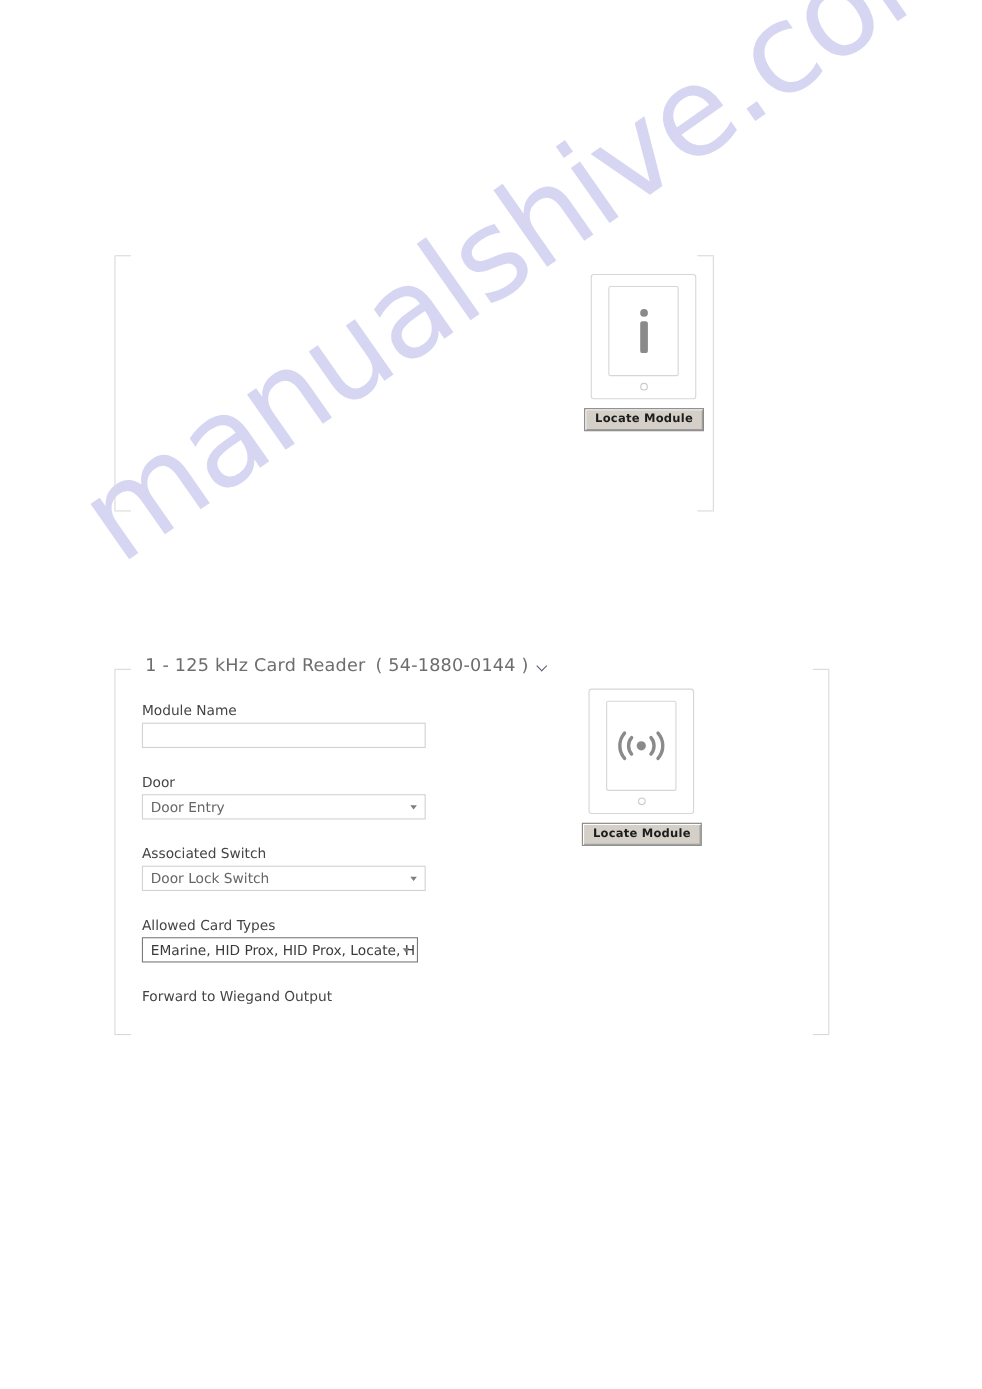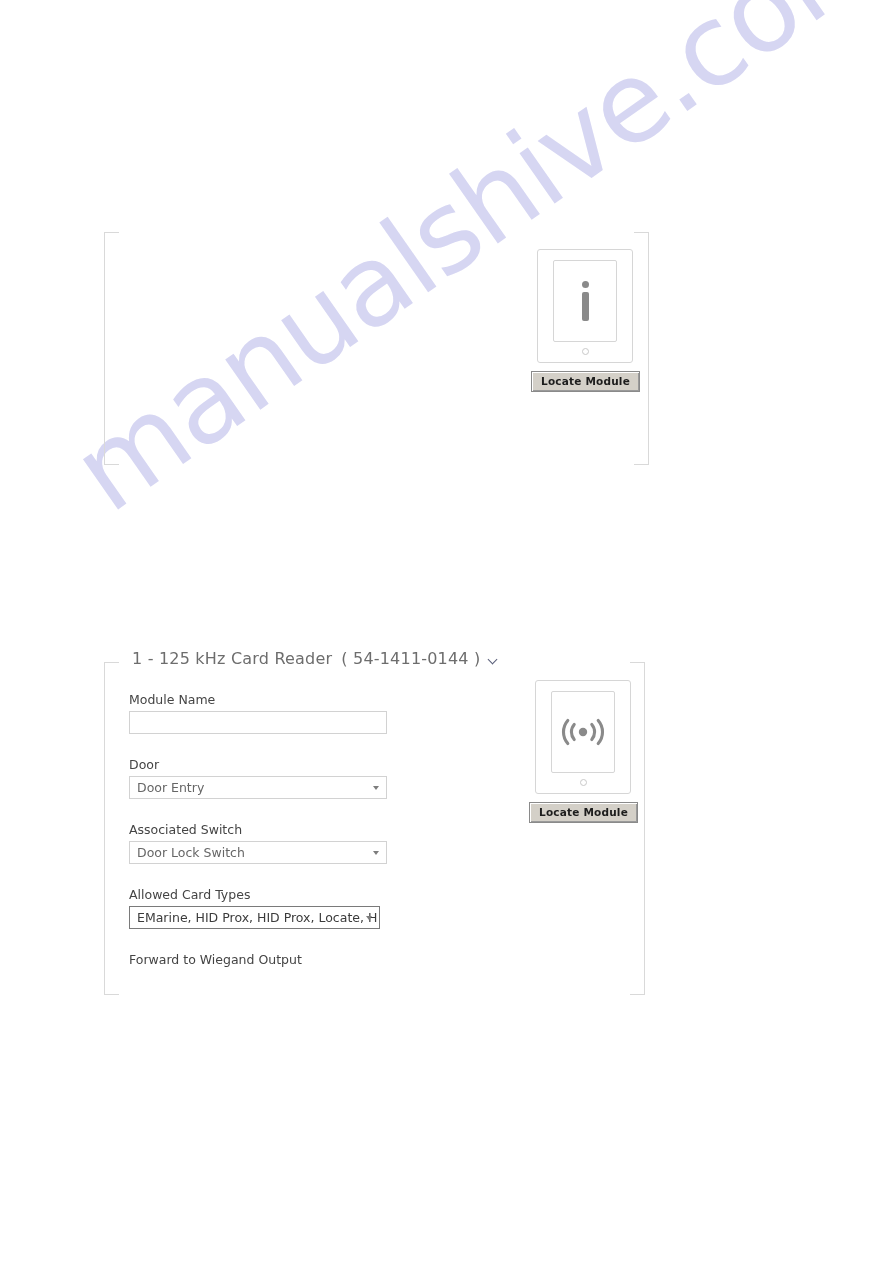--- a/index.html
+++ b/index.html
@@ -254,31 +254,31 @@
           <span class="dot"></span>
           <span class="bar"></span>
         </span>
       </div>
       <span class="led"></span>
     </div>
     <button class="locate-btn">Locate Module</button>
   </div>
 </div>
 
-<div class="module-panel" style="left:104px; top:662px; width:541px; height:333px;">
+<div class="module-panel" style="left:104px; top:608px; width:650px; height:333px;">
   <div class="panel-frame">
     <span class="stub tl"></span>
     <span class="stub tr"></span>
     <span class="stub bl"></span>
     <span class="stub br"></span>
   </div>
 
   <div class="panel-title">
     <span>1 - 125 kHz Card Reader</span>
-    <span class="serial">( 54-1411-0144 )</span>
+    <span class="serial">( 54-1880-0144 )</span>
     <span class="chevron-down"></span>
   </div>
 
   <div class="form-col">
 
     <div class="field-block">
       <div class="field-label">Module Name</div>
       <input class="text-input" type="text" value="" style="">
     </div>
 

